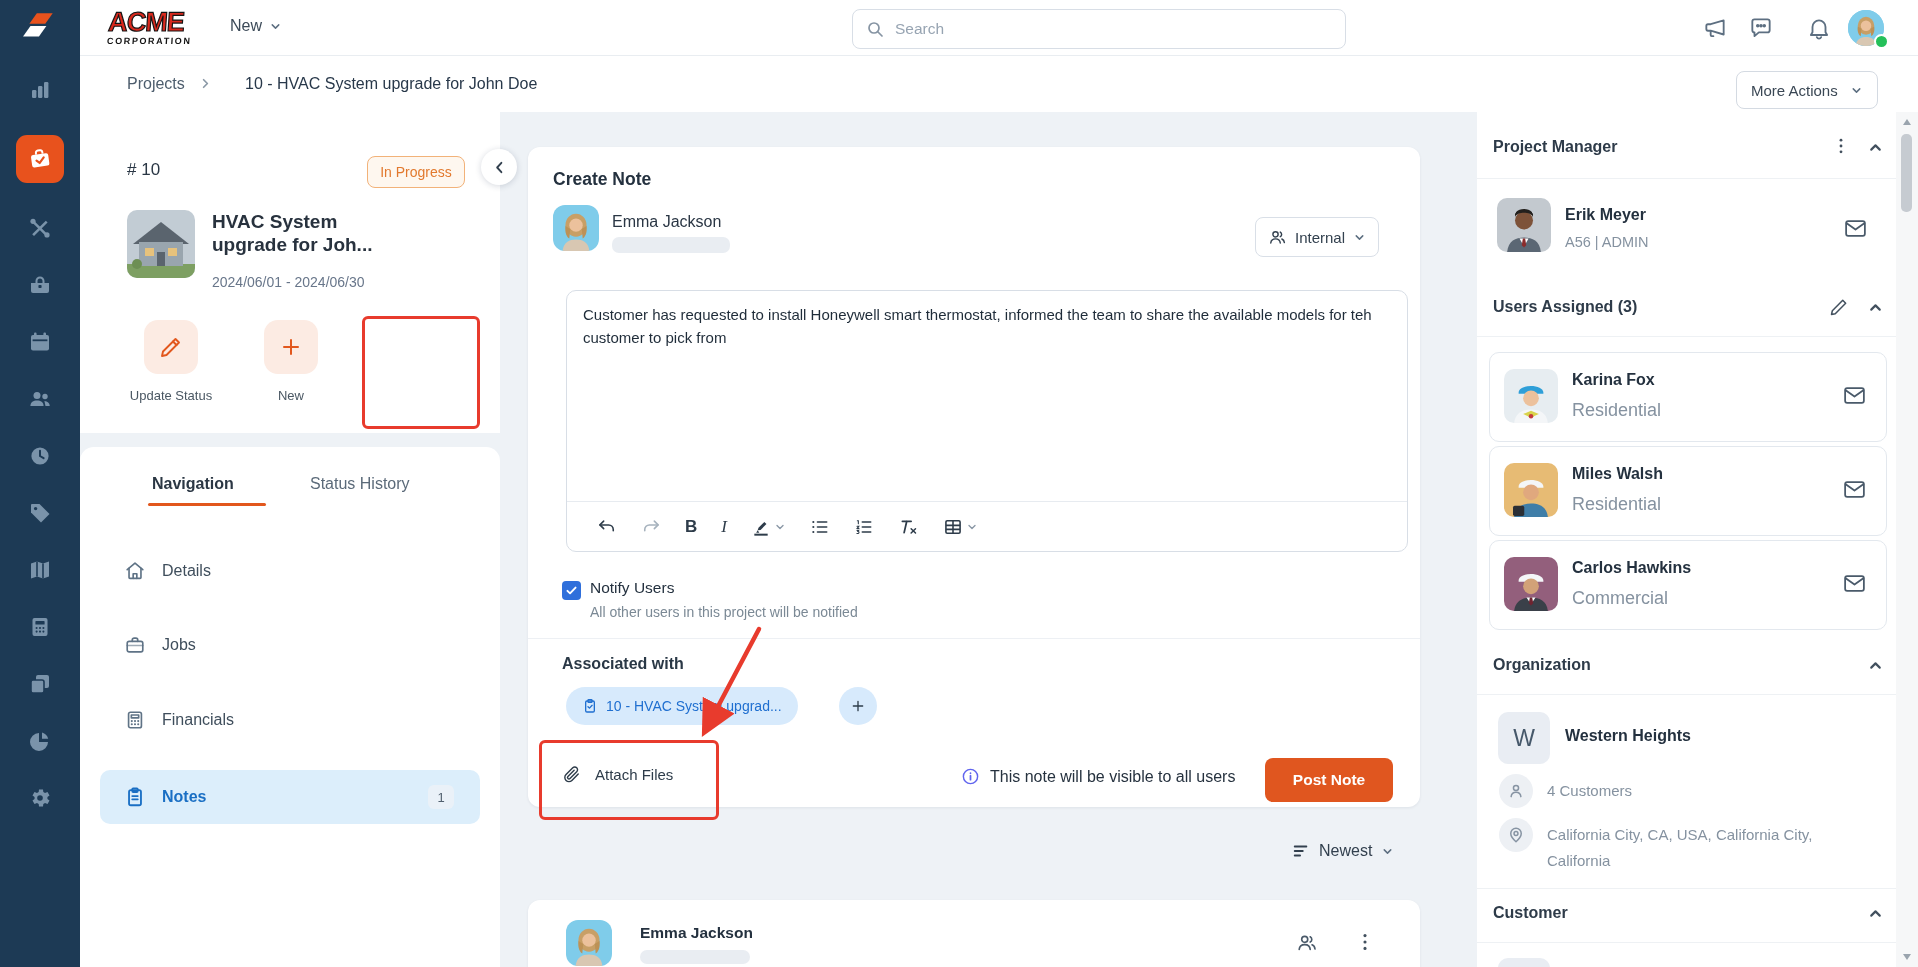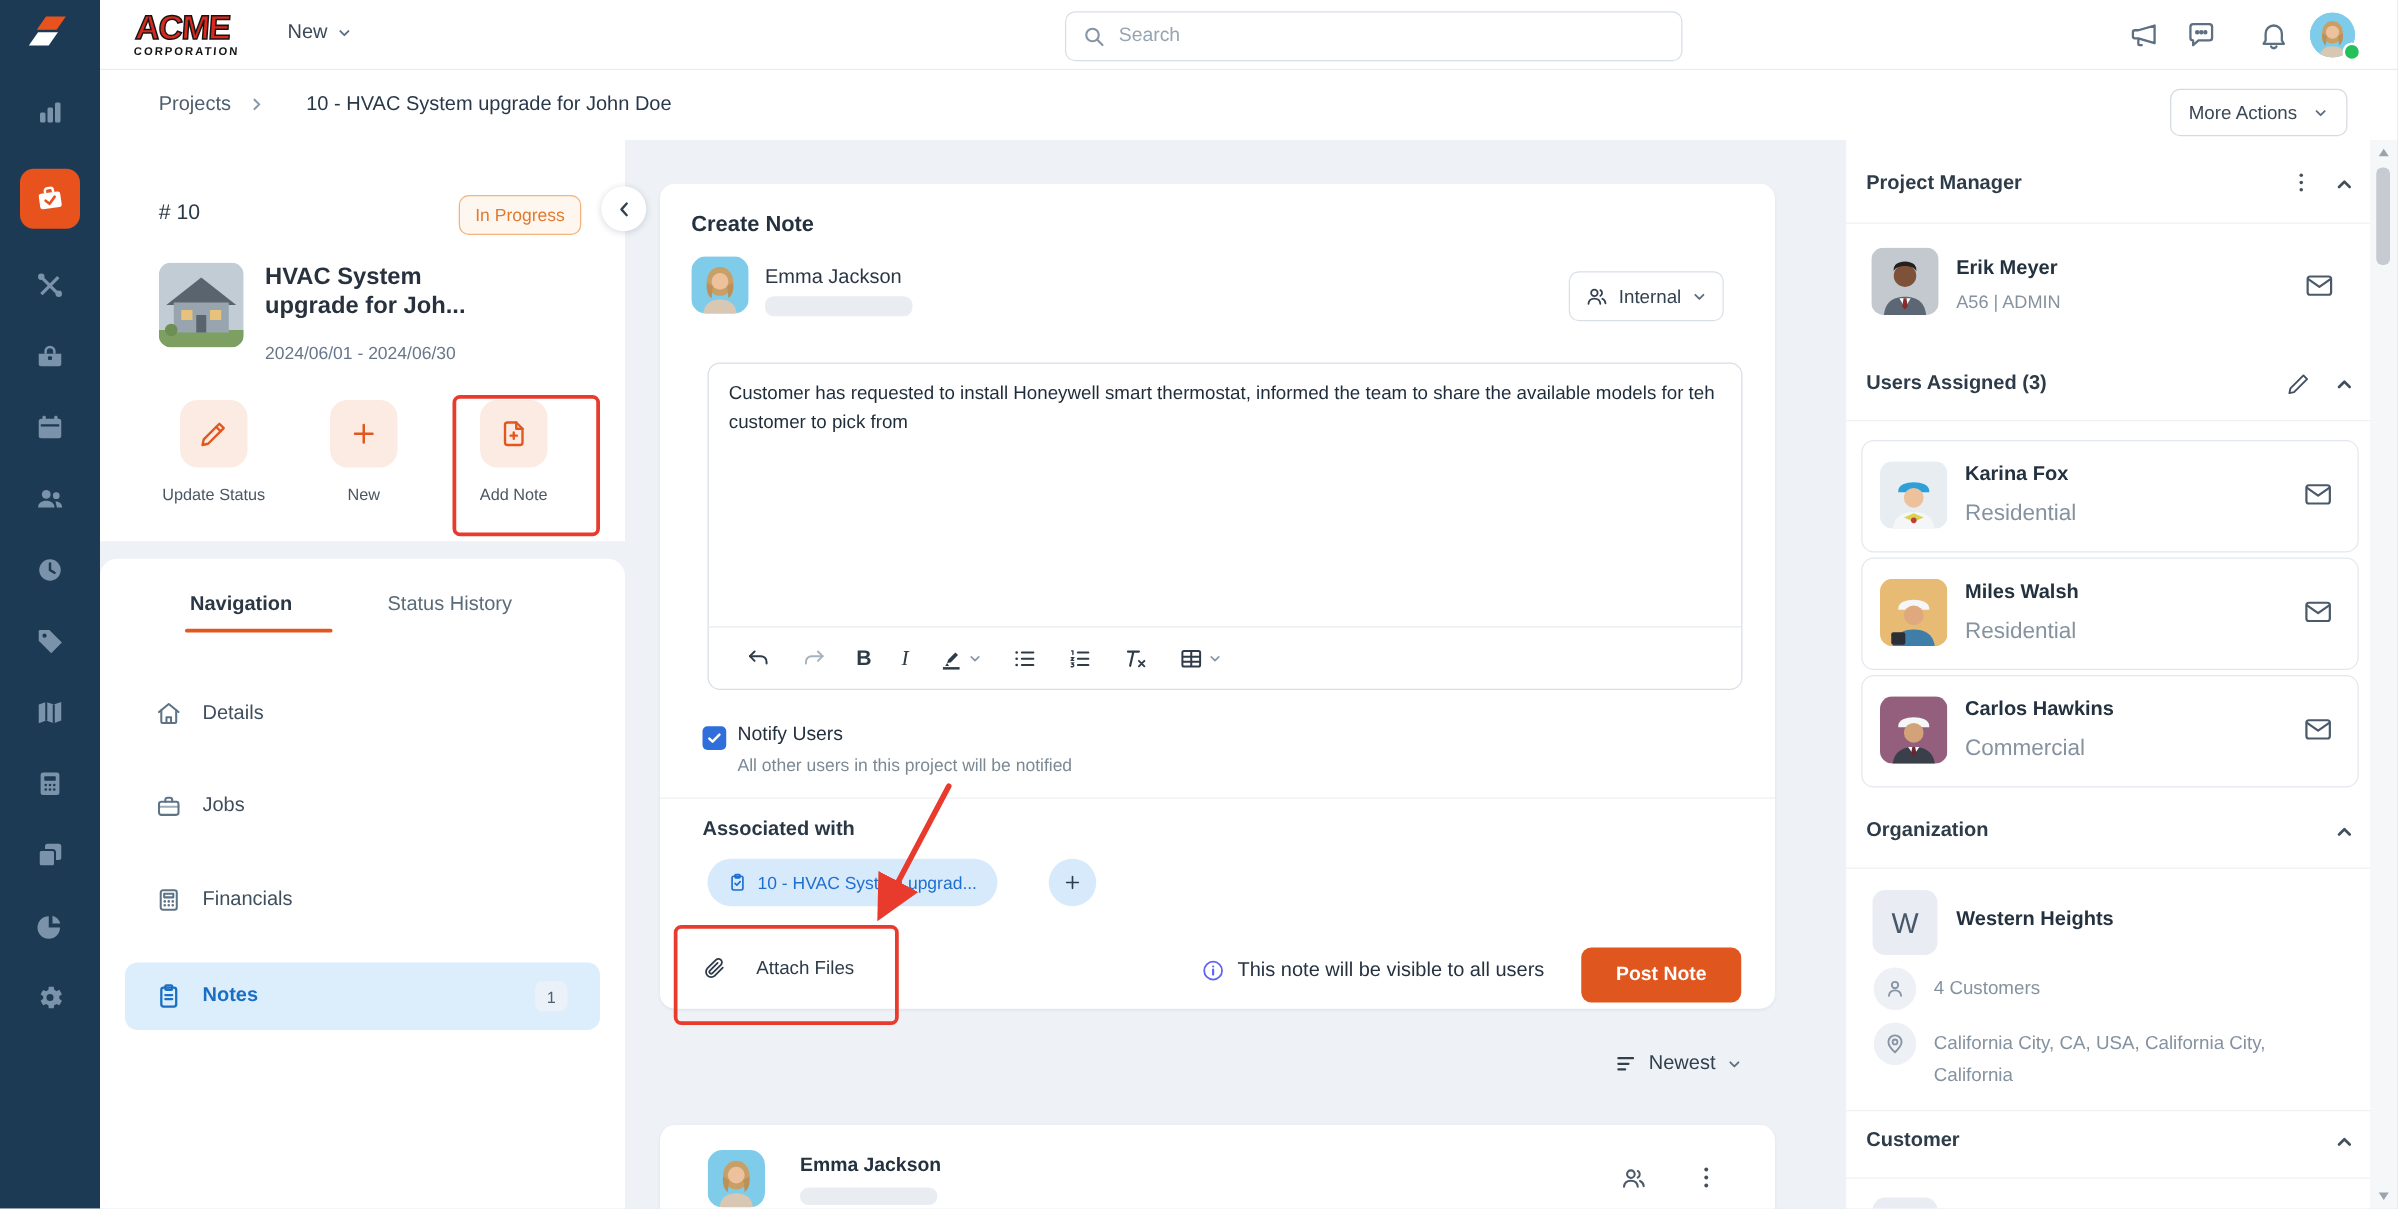--- a/index.html
+++ b/index.html
@@ -58,37 +58,37 @@
   .collapse{left:401px;top:37px;width:36px;height:36px;border-radius:50%;background:#fff;box-shadow:0 1px 6px rgba(20,40,70,.18);
     display:flex;align-items:center;justify-content:center;color:#33414f;cursor:pointer;}
   
   .card{background:#fff;border-radius:12px;box-shadow:0 1px 3px rgba(16,30,50,.07);}
   .cn-title{left:25px;top:22px;font-size:17.5px;font-weight:bold;color:#24313f;}
   .av-tile{border-radius:12px;overflow:hidden;}
   .cn-author{left:84px;top:66px;font-size:16px;color:#2a3644;}
   .redact{background:#e9edf2;border-radius:7px;}
   .btn-internal{left:727px;top:70px;height:38px;padding:0 12px;border:1px solid #d9dfe7;border-radius:8px;gap:8px;
     font-size:15px;color:#33414f;background:#fff;cursor:pointer;}
-  .editor{left:38px;top:143px;width:826px;height:260px;border:1px solid #d8dee6;border-radius:10px;}
+  .editor{left:38px;top:143px;width:826px;height:260px;border:1px solid #d8dee6;border-radius:10px;padding-left:14px;}
   .editor-text{position:absolute;left:16px;top:12px;width:790px;font-size:15px;line-height:1.55;color:#1f2c39;}
   .ed-toolbar{position:absolute;left:0;bottom:0;width:100%;height:50px;border-top:1px solid #e7ebf0;
     display:flex;align-items:center;padding-left:30px;gap:24px;box-sizing:border-box;color:#2e3c4a;}
   .tbtn{cursor:pointer;display:flex;align-items:center;gap:3px;color:#2e3c4a;}
   .tbtn.dim{color:#a6b2bd;}
   .tb-b{font-size:17px;font-weight:bold;}
   .tb-i{font-size:17px;font-style:italic;font-family:"Liberation Serif",serif;}
   .chk{left:34px;top:434px;width:19px;height:19px;border-radius:4px;background:#2f6fdb;display:flex;align-items:center;justify-content:center;cursor:pointer;}
   .notify-l{left:62px;top:432px;font-size:15.5px;color:#24313f;}
   .notify-s{left:62px;top:457px;font-size:14px;color:#7b8995;}
   .cn-div{left:0px;top:491px;width:892px;height:1px;background:#edf0f4;}
   .assoc-l{left:34px;top:508px;font-size:16px;font-weight:bold;color:#2a3846;}
   .chip{left:38px;top:540px;height:38px;padding:0 16px;background:#d7eafc;border-radius:19px;gap:8px;
     font-size:14px;color:#1f6fd0;cursor:pointer;}
   .chip-add{left:311px;top:540px;width:38px;height:38px;border-radius:50%;background:#d7eafc;display:flex;align-items:center;justify-content:center;color:#2d3c4a;cursor:pointer;}
-  .attach{left:34px;top:618px;gap:24px;font-size:15px;color:#2e3c4a;cursor:pointer;}
+  .attach{left:34px;top:618px;gap:14px;font-size:15px;color:#2e3c4a;cursor:pointer;}
   .vis-note{left:433px;top:620px;gap:0;font-size:16px;color:#26323f;}
   .btn-post{left:737px;top:611px;width:128px;height:44px;background:#e0561f;border-radius:8px;color:#fff;
     font-size:15.5px;font-weight:bold;display:flex;align-items:center;justify-content:center;cursor:pointer;}
   .sortrow{gap:9px;font-size:16px;color:#32404e;cursor:pointer;}
   
   .rpanel{left:1397px;top:0;width:419px;height:855px;background:#fff;}
   .rp-h{font-size:16px;font-weight:bold;color:#2e3b49;}
   .rp-div{left:0;width:419px;height:1px;background:#eef1f4;}
   .rp-meta{font-size:14.5px;color:#8592a0;}
   .ucard{left:12px;width:396px;height:88px;border:1px solid #e3e8ee;border-radius:10px;background:#fff;}
@@ -277,30 +277,20 @@
         <div class="lbl">Update Status</div>
       </div>
       <div class="abs act" style="left:151px;top:208px;">
         <div class="tile">
             <svg width="24" height="24" viewBox="0 0 24 24" fill="none" stroke="currentColor" stroke-width="2" stroke-linecap="round">
               <path d="M12 5v14M5 12h14"></path>
             </svg>
           </div>
         <div class="lbl">New</div>
       </div>
-      <div class="abs act" style="left:271px;top:208px;">
-        <div class="tile">
-            <svg width="24" height="24" viewBox="0 0 24 24" fill="none" stroke="currentColor" stroke-width="1.9" stroke-linecap="round" stroke-linejoin="round">
-              <path d="M14 3H7a2 2 0 00-2 2v14a2 2 0 002 2h10a2 2 0 002-2V8z"></path>
-              <path d="M14 3v5h5"></path>
-              <path d="M12 11v5M9.5 13.5h5"></path>
-            </svg>
-          </div>
-        <div class="lbl">Add Note</div>
-      </div>
       <div class="abs redbox" style="left:282px;top:204px;width:112px;height:107px;"></div>
     </div>
 
     <div class="abs collapse">
       <svg width="15" height="15" viewBox="0 0 16 16" fill="none" stroke="currentColor" stroke-width="2" stroke-linecap="round" stroke-linejoin="round">
           <path d="M10 3L5.5 8 10 13"></path>
         </svg>
     </div>
 
     <div class="abs nblock">

